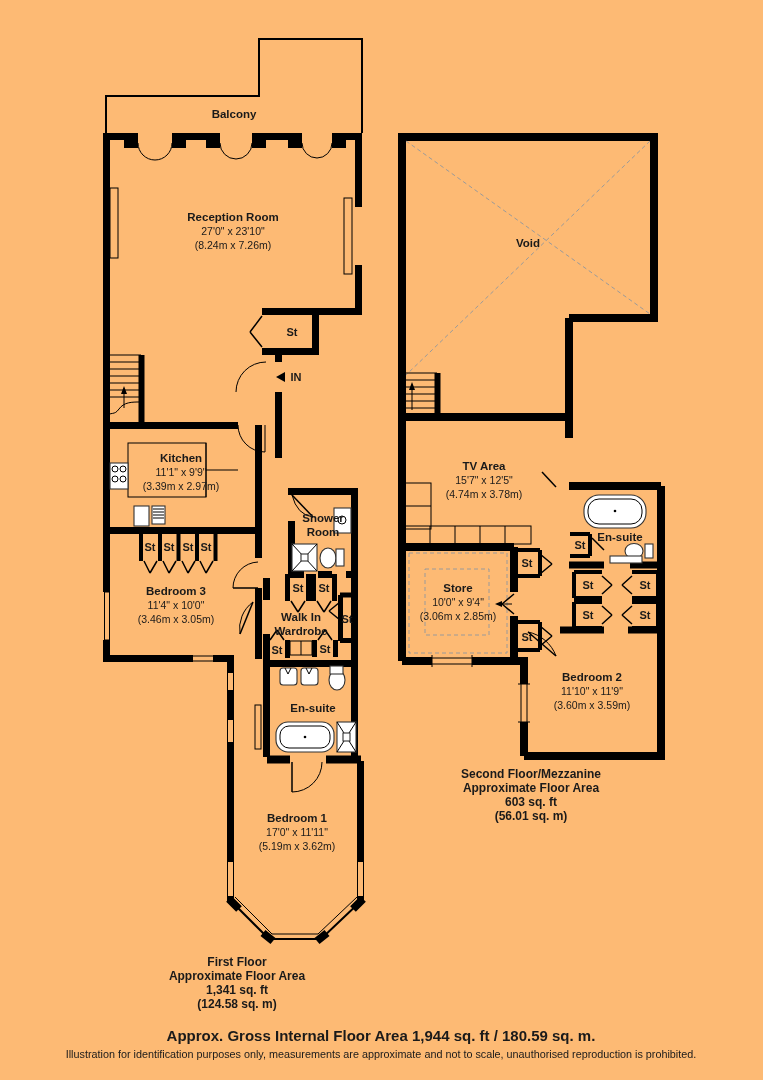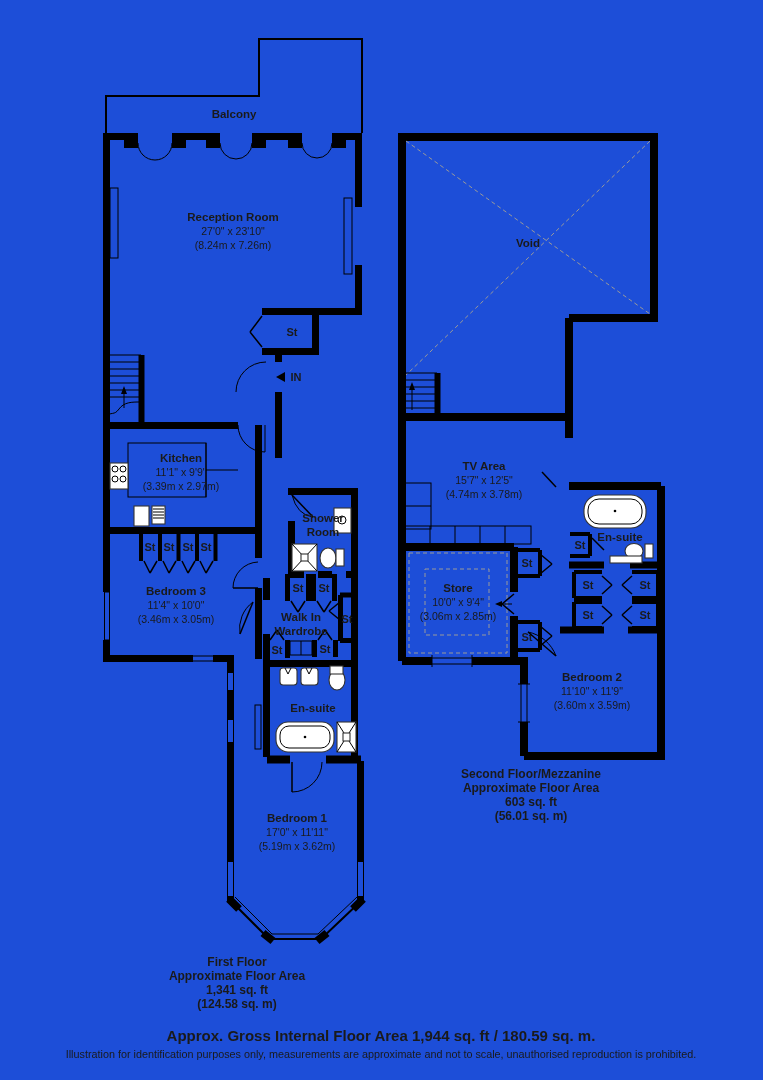--- a/index.html
+++ b/index.html
@@ -1,16 +1,16 @@
 <!DOCTYPE html>
 <html><head>
 <meta charset="utf-8">
 <style>
   html,body{margin:0;padding:0;background:#fff;}
-  .canvas{position:relative;width:763px;height:1080px;background:#1d4ed8;overflow:hidden;
+  .canvas{position:relative;width:763px;height:1080px;background:#fdba74;overflow:hidden;
           font-family:"Liberation Sans",sans-serif;}
   svg{position:absolute;left:0;top:0;}
   text{fill:#1a1a1a;}
   .rn{font:bold 11.5px "Liberation Sans",sans-serif;text-anchor:middle;}
   .rd{font:10.5px "Liberation Sans",sans-serif;text-anchor:middle;}
   .st{font:bold 11px "Liberation Sans",sans-serif;text-anchor:middle;}
   .area{font:bold 12px "Liberation Sans",sans-serif;text-anchor:middle;}
   .foot{font:bold 15px "Liberation Sans",sans-serif;text-anchor:middle;}
   .disc{font:10.8px "Liberation Sans",sans-serif;text-anchor:middle;}
   .w8{stroke:#000;stroke-width:8;fill:none;}

